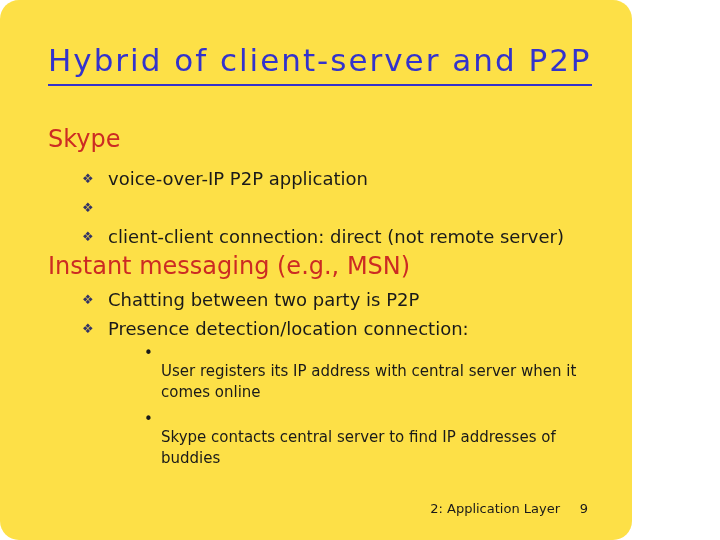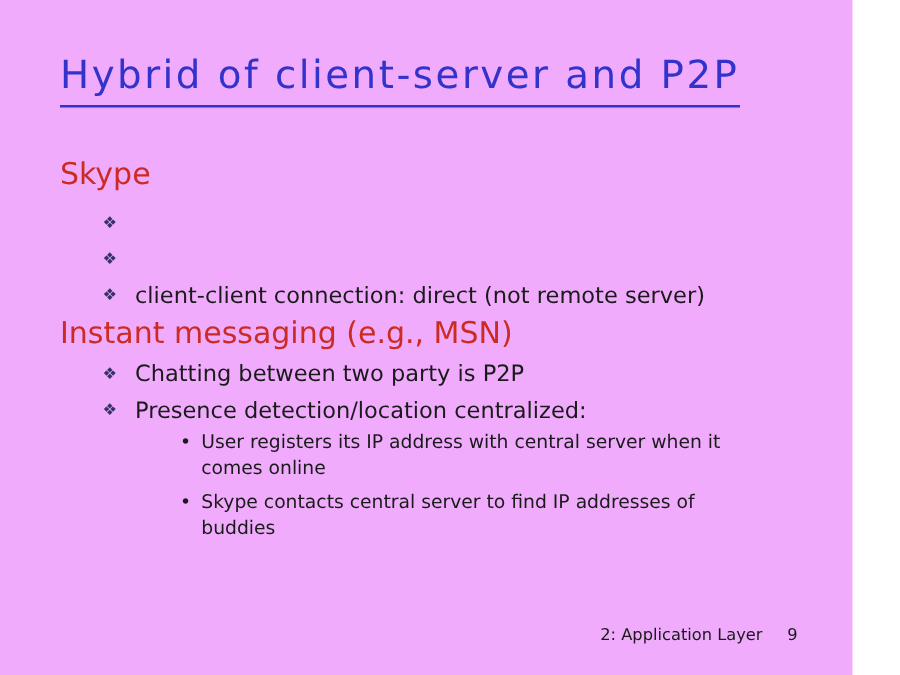--- a/index.html
+++ b/index.html
@@ -3,23 +3,24 @@
 <meta charset="utf-8">
 <style>
   html, body { margin: 0; padding: 0; }
   body {
     width: 720px; height: 540px;
     font-family: "DejaVu Sans", sans-serif;
     background: #ffffff;
   }
   .slide {
     position: relative;
-    width: 682px; height: 540px;
-    background: #f0abfc;
+    width: 632px; height: 540px;
+    background: #fde047;
     overflow: hidden;
+    border-radius: 19px;
   }
   .slide-title {
     position: absolute;
     left: 48px; top: 42px;
     margin: 0;
     font-size: 31px;
     font-weight: 400;
     letter-spacing: 2px;
     color: #3333CC;
     border-bottom: 2px solid #3333CC;
@@ -66,21 +67,21 @@
     color: #1a1a1a;
   }
   .sub-bullet + .sub-bullet { margin-top: 6px; }
   .sub-bullet .marker {
     flex: none;
     width: 17px;
     font-size: 15px;
     line-height: 21px;
     color: #1a1a1a;
   }
-  .sub-bullet .sub-text { max-width: 450px; }
+  .sub-bullet .sub-text { max-width: 450px; margin-top: 18px; }
   .footer-left {
     position: absolute;
     top: 501px; right: 72px;
     font-size: 13px;
     color: #1a1a1a;
     text-align: right;
   }
   .footer-page {
     position: absolute;
     top: 501px; right: 44px;
@@ -94,38 +95,39 @@
 <div class="slide">
 
   <h1 class="slide-title">Hybrid of client-server and P2P</h1>
 
   <div class="content">
 
     <h2 class="section-heading">Skype</h2>
 
     <div class="bullet">
       <span class="marker">❖</span>
+      <span class="bullet-text">voice-over-IP P2P application</span>
     </div>
     <div class="bullet">
       <span class="marker">❖</span>
     </div>
     <div class="bullet">
       <span class="marker">❖</span>
       <span class="bullet-text">client-client connection: direct (not remote server)</span>
     </div>
 
     <h2 class="section-heading second">Instant messaging (e.g., MSN)</h2>
 
     <div class="bullet">
       <span class="marker">❖</span>
       <span class="bullet-text">Chatting between two party is P2P</span>
     </div>
     <div class="bullet">
       <span class="marker">❖</span>
-      <span class="bullet-text">Presence detection/location centralized:</span>
+      <span class="bullet-text">Presence detection/location connection:</span>
     </div>
 
     <div class="sub-bullet">
       <span class="marker">•</span>
       <span class="sub-text">User registers its IP address with central server when it comes online</span>
     </div>
     <div class="sub-bullet">
       <span class="marker">•</span>
       <span class="sub-text">Skype contacts central server to find IP addresses of buddies</span>
     </div>

